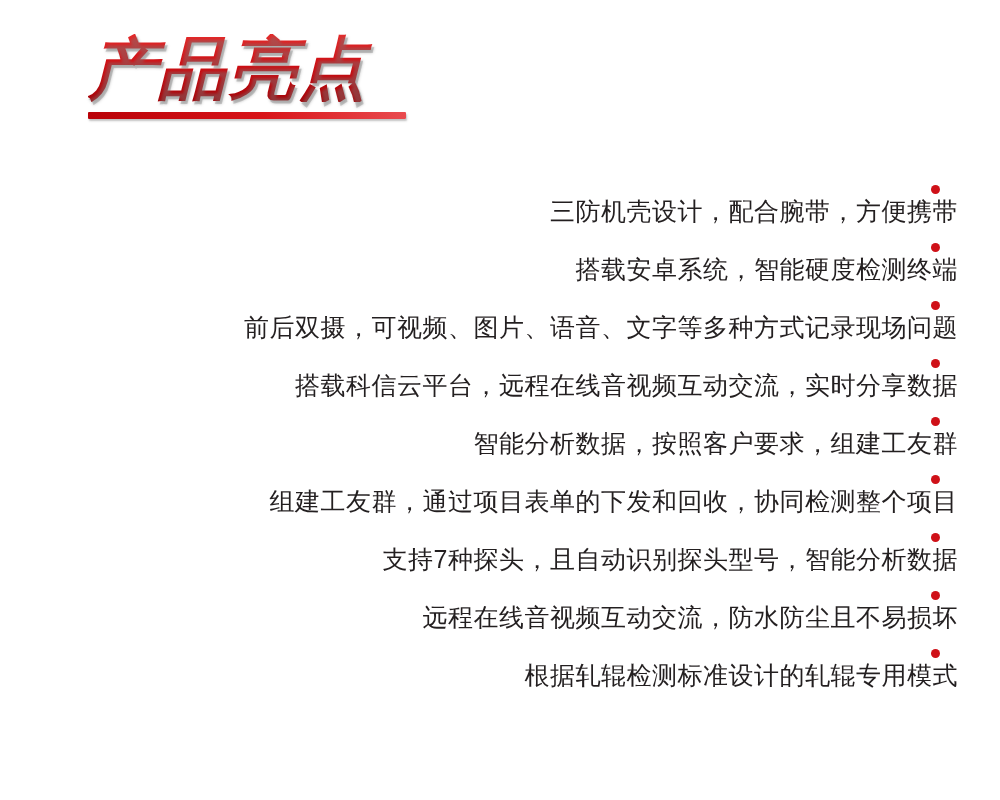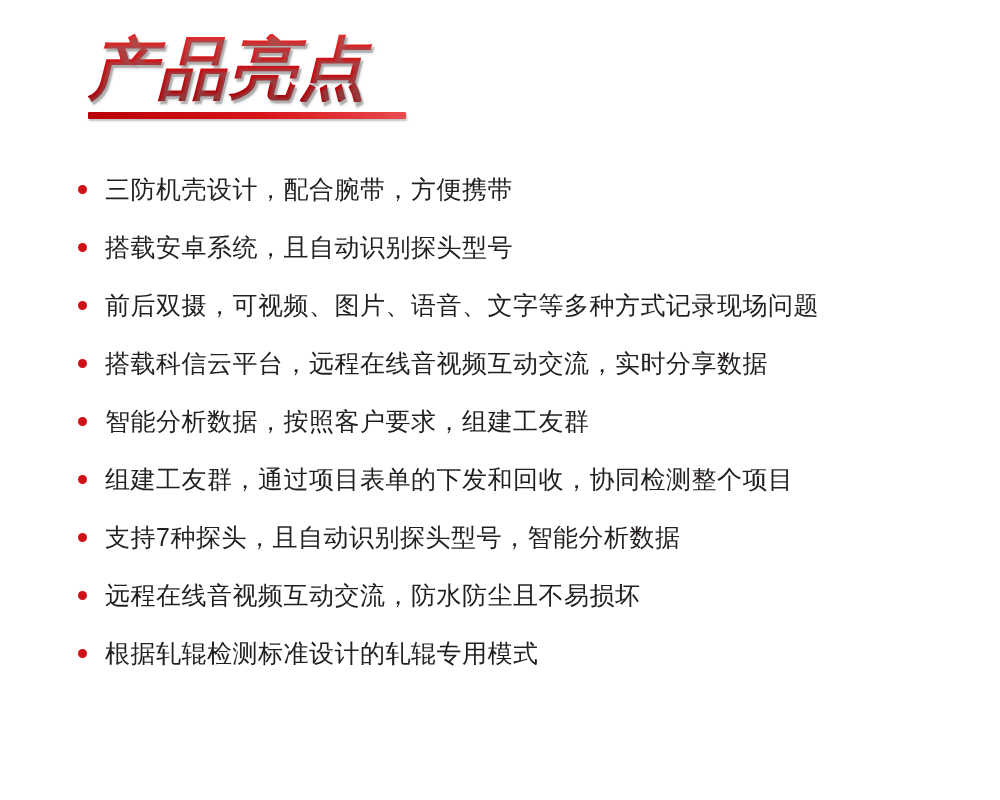--- a/index.html
+++ b/index.html
@@ -69,23 +69,24 @@
     position: absolute;
     left: 78px;
     top: 172px;
     width: 880px;
     list-style: none;
     margin: 0;
     padding: 0;
   }
   .bullet-item {
     display: flex;
-    align-items: flex-start;
+    align-items: flex-end;
     margin-bottom: 0;
     height: 58px;
+    flex-direction: column;
   }
   .bullet-dot {
     flex: 0 0 auto;
     width: 9px;
     height: 9px;
     border-radius: 50%;
     background: #cf1118;
     margin-top: 13px;
     margin-right: 18px;
   }
@@ -110,21 +111,21 @@
     <div class="title-rule"></div>
   </div>
 
   <ul class="bullets">
     <li class="bullet-item">
       <span class="bullet-dot"></span>
       <span class="bullet-text">三防机壳设计，配合腕带，方便携带</span>
     </li>
     <li class="bullet-item">
       <span class="bullet-dot"></span>
-      <span class="bullet-text">搭载安卓系统，且自动识别探头型号</span>
+      <span class="bullet-text">搭载安卓系统，智能硬度检测终端</span>
     </li>
     <li class="bullet-item">
       <span class="bullet-dot"></span>
       <span class="bullet-text">前后双摄，可视频、图片、语音、文字等多种方式记录现场问题</span>
     </li>
     <li class="bullet-item">
       <span class="bullet-dot"></span>
       <span class="bullet-text">搭载科信云平台，远程在线音视频互动交流，实时分享数据</span>
     </li>
     <li class="bullet-item">

